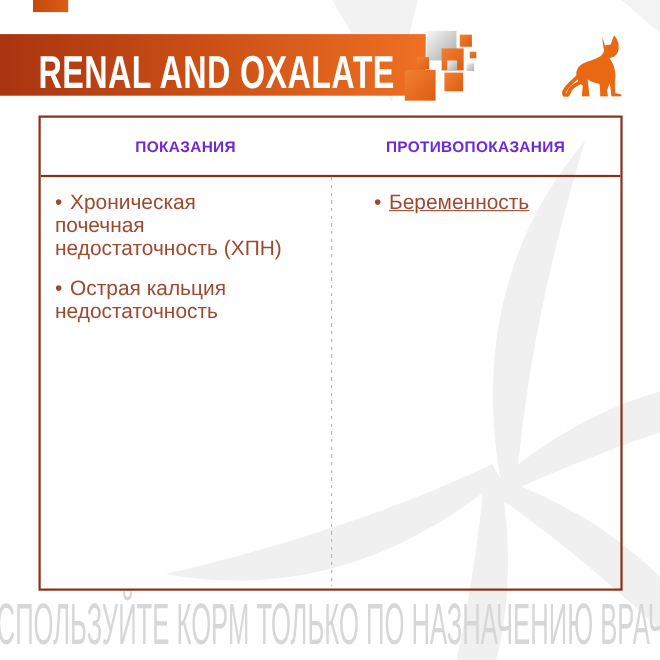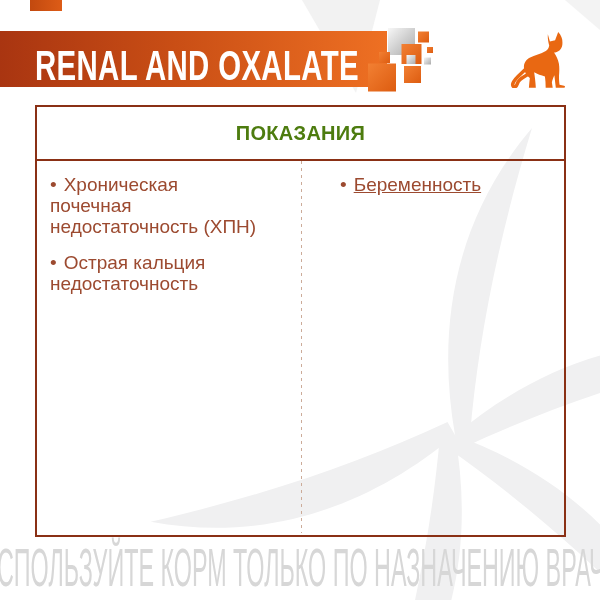--- a/index.html
+++ b/index.html
@@ -29,21 +29,21 @@
   
   .table{
     position:absolute;left:35px;top:105px;width:531px;height:432px;z-index:1;
     border:2px solid #8a3015;box-sizing:border-box;background:transparent;
   }
   .thead{
     display:flex;height:54px;border-bottom:2px solid #8a3015;box-sizing:border-box;
   }
   .th{
     flex:1;display:flex;align-items:center;justify-content:center;
-    font-size:20px;font-weight:700;color:#4d7c0f;letter-spacing:0.3px;
+    font-size:14px;font-weight:700;color:#6d28d9;letter-spacing:0.3px;
   }
   .tbody{position:relative;display:flex;height:372px;gap:41px;}
   .col-divider{
     position:absolute;left:50%;top:0;bottom:0;width:1px;z-index:1;
     background:repeating-linear-gradient(to bottom,#ccab99 0px,#ccab99 3px,transparent 3px,transparent 7px);
   }
   .td{flex:1;box-sizing:border-box;font-size:19px;line-height:21px;color:#9c4a30;}
   .td-left{padding:13px 14px 0 13px;}
   .td-right{padding:13px 10px 0 21px;text-decoration:underline;}
   .item{margin-bottom:15px;}
@@ -125,20 +125,21 @@
                C24.9,24.2 30.8,23.3 35.5,20.3
                C37.3,19.1 38.5,17.2 38.8,14.9
                C37.9,11.4 37.2,7.6 37.5,4 Z"></path>
       <path d="M16,38 C11,43 5.5,46.5 3.8,51.5 C3,54 4.6,55.6 6.3,54.6 C8.2,53.5 7.4,50.8 10.5,48 C13.3,45.5 17,44 19.5,42" fill="none" stroke="#e96812" stroke-width="3.4" stroke-linecap="round"></path>
     </g>
   </svg>
 
   <div class="table">
     <div class="thead">
       <div class="th">ПОКАЗАНИЯ</div>
+      <div class="th">ПРОТИВОПОКАЗАНИЯ</div>
     </div>
     <div class="tbody">
       <div class="col-divider"></div>
 
       <div class="td td-left">
         <div class="item">
           <span class="bullet">•</span><span>Хроническая почечная недостаточность (ХПН)</span>
         </div>
         <div class="item">
           <span class="bullet">•</span><span>Острая кальция недостаточность</span>

